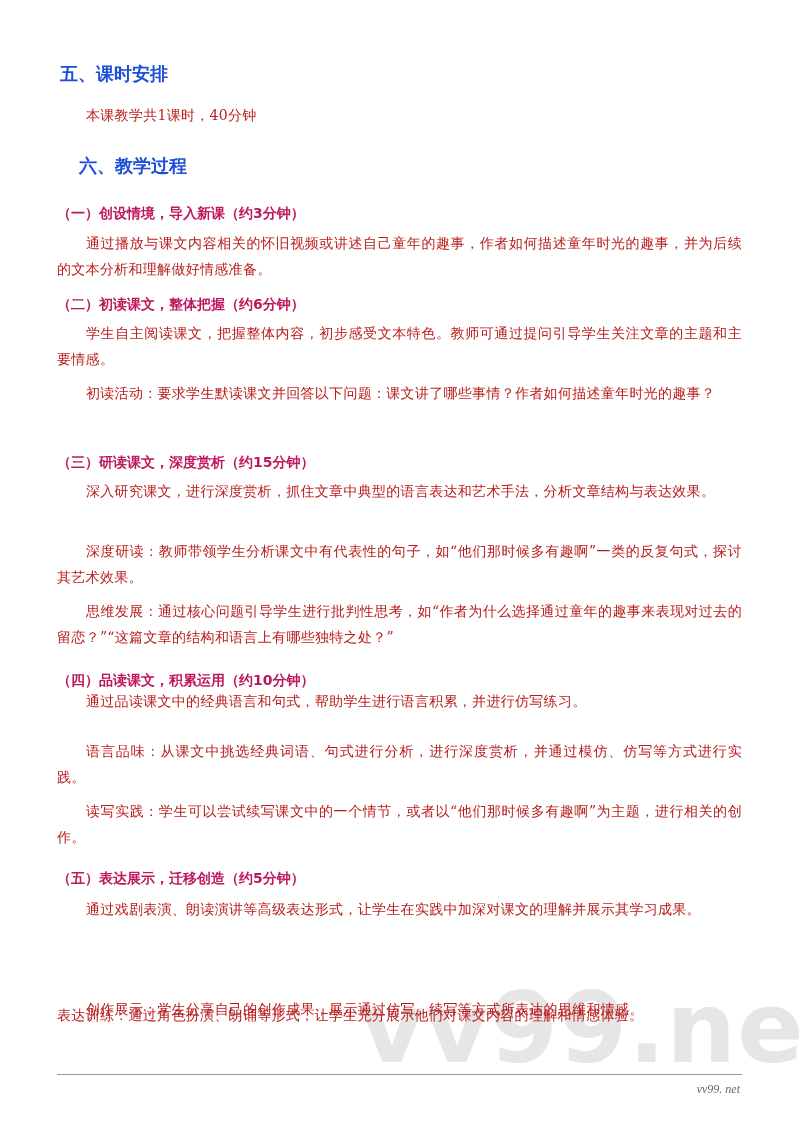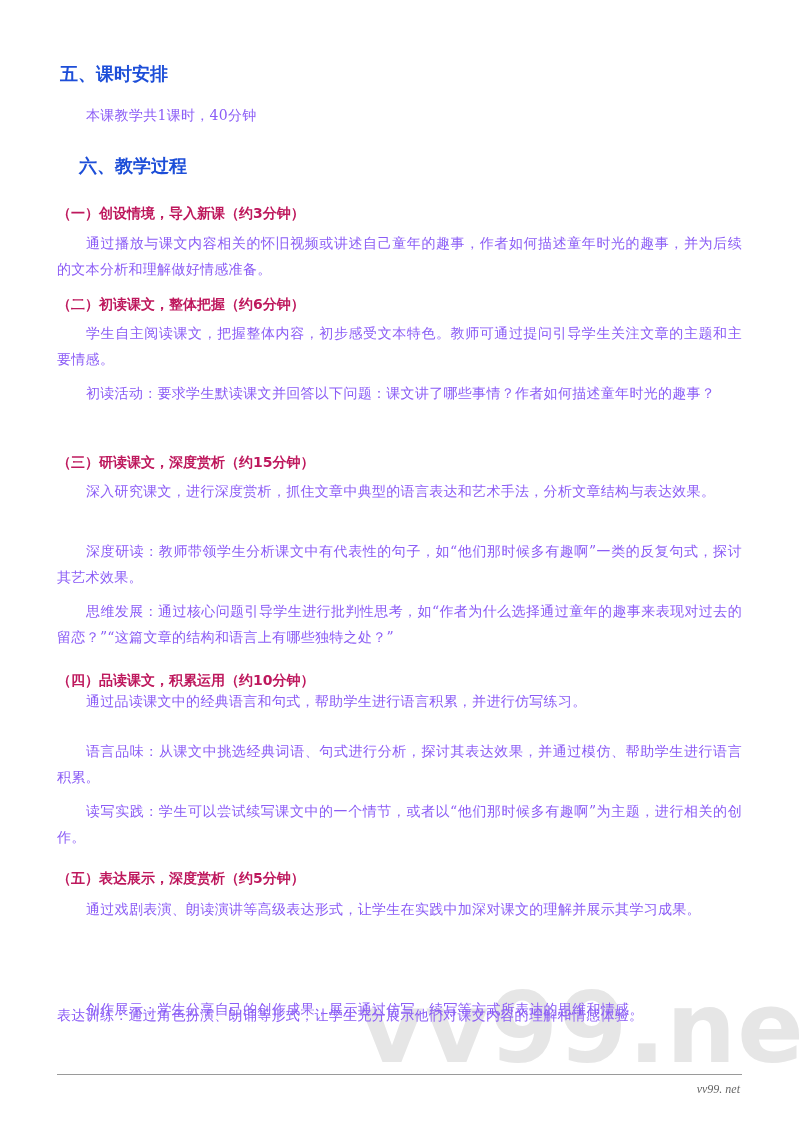--- a/index.html
+++ b/index.html
@@ -39,21 +39,21 @@
       color: #be185d;
       white-space: nowrap;
       letter-spacing: 0px;
     }
     .p {
       position: absolute;
       left: 0;
       width: 685px;
       font-size: 14px;
       line-height: 26px;
-      color: #8b5cf6;
+      color: #b91c1c;
       text-indent: 29px;
       text-align: justify;
       letter-spacing: 0.3px;
     }
     .p.noindent {
       text-indent: 0;
     }
     .watermark {
       position: absolute;
       left: 360px;
@@ -105,24 +105,24 @@
   <div class="p" style="top:320px;">学生自主阅读课文，把握整体内容，初步感受文本特色。教师可通过提问引导学生关注文章的主题和主要情感。</div>
   <div class="p" style="top:380px;">初读活动：要求学生默读课文并回答以下问题：课文讲了哪些事情？作者如何描述童年时光的趣事？</div>
 
   <div class="h2" style="top:454px;">（三）研读课文，深度赏析（约15分钟）</div>
   <div class="p" style="top:478px;">深入研究课文，进行深度赏析，抓住文章中典型的语言表达和艺术手法，分析文章结构与表达效果。</div>
   <div class="p" style="top:538px;">深度研读：教师带领学生分析课文中有代表性的句子，如“他们那时候多有趣啊”一类的反复句式，探讨其艺术效果。</div>
   <div class="p" style="top:598px;">思维发展：通过核心问题引导学生进行批判性思考，如“作者为什么选择通过童年的趣事来表现对过去的留恋？”“这篇文章的结构和语言上有哪些独特之处？”</div>
 
   <div class="h2" style="top:672px;">（四）品读课文，积累运用（约10分钟）</div>
   <div class="p" style="top:664px;margin-top:24px;">通过品读课文中的经典语言和句式，帮助学生进行语言积累，并进行仿写练习。</div>
-  <div class="p" style="top:738px;">语言品味：从课文中挑选经典词语、句式进行分析，探讨其表达效果，并通过模仿、帮助学生进行语言积累。</div>
+  <div class="p" style="top:738px;">语言品味：从课文中挑选经典词语、句式进行分析，进行深度赏析，并通过模仿、仿写等方式进行实践。</div>
   <div class="p" style="top:798px;">读写实践：学生可以尝试续写课文中的一个情节，或者以“他们那时候多有趣啊”为主题，进行相关的创作。</div>
 
-  <div class="h2" style="top:870px;">（五）表达展示，深度赏析（约5分钟）</div>
+  <div class="h2" style="top:870px;">（五）表达展示，迁移创造（约5分钟）</div>
   <div class="p" style="top:896px;">通过戏剧表演、朗读演讲等高级表达形式，让学生在实践中加深对课文的理解并展示其学习成果。</div>
   <div class="p noindent" style="top:956px;margin-top:46px;">表达训练：通过角色扮演、朗诵等形式，让学生充分展示他们对课文内容的理解和情感体验。</div>
   <div class="p" style="top:996px;">创作展示：学生分享自己的创作成果，展示通过仿写、续写等方式所表达的思维和情感。</div>
 
 </div>
 
 <div class="footer-line"></div>
 <div class="footer-text">vv99. net</div>
 
 </body></html>

